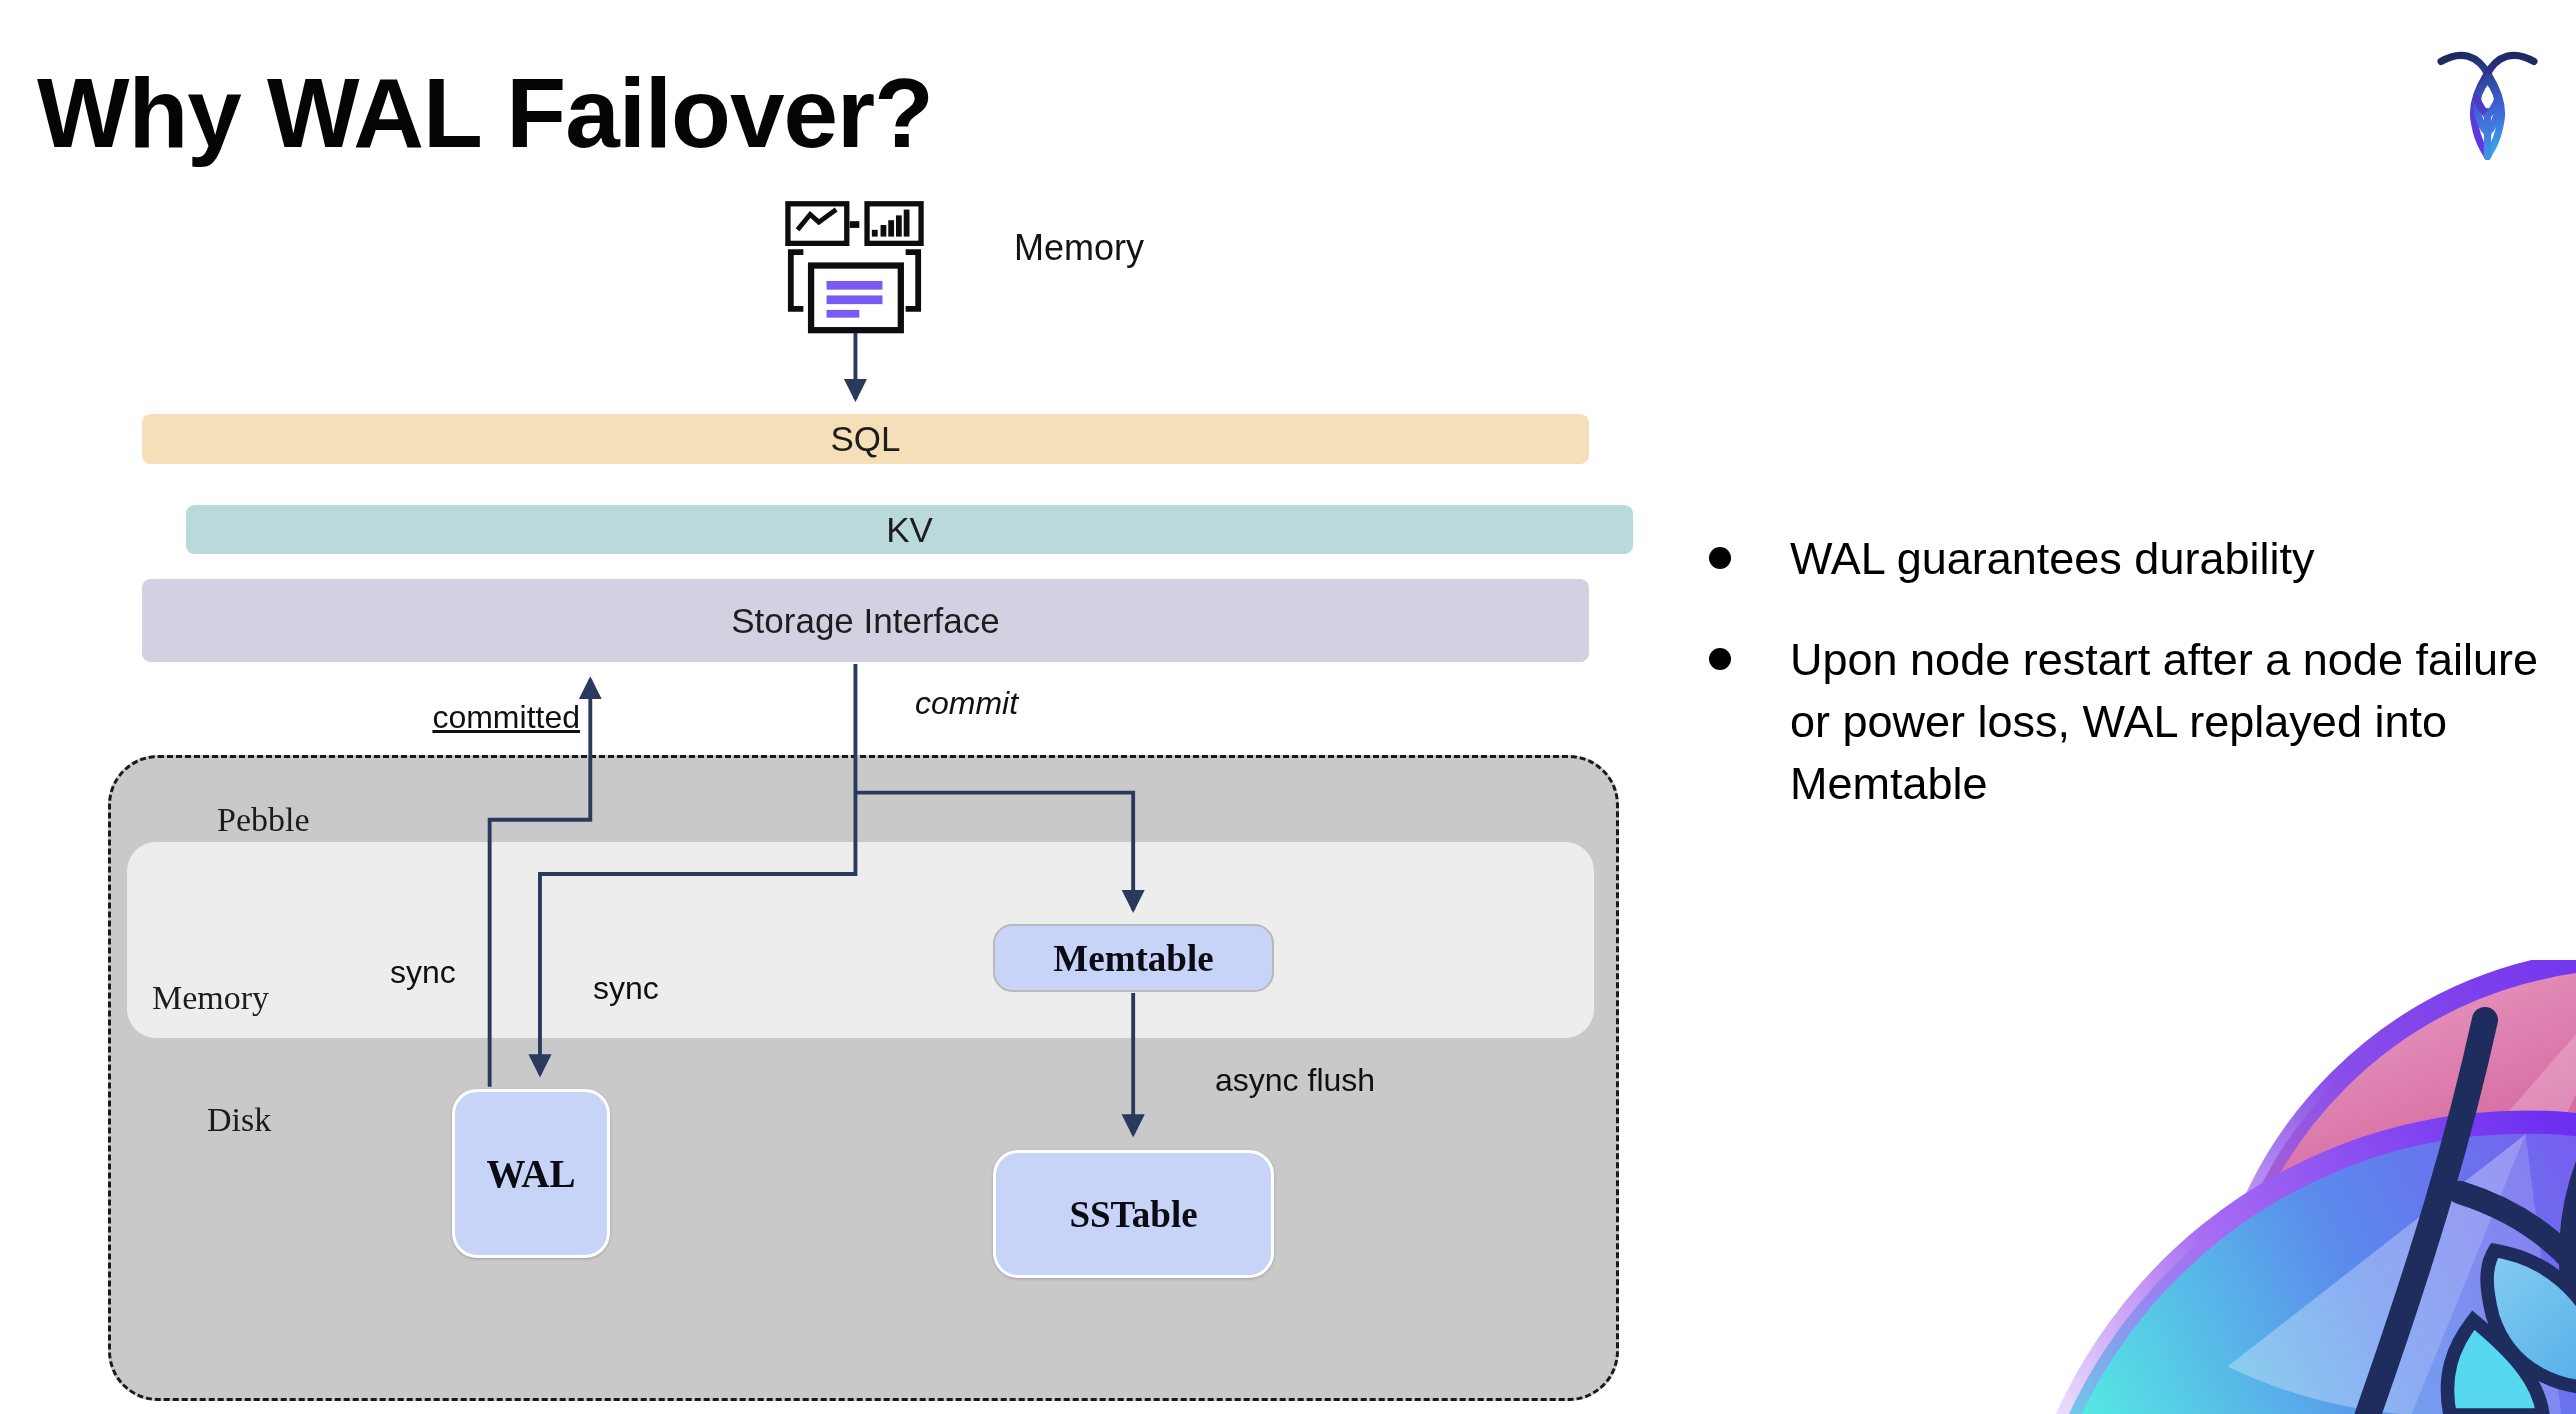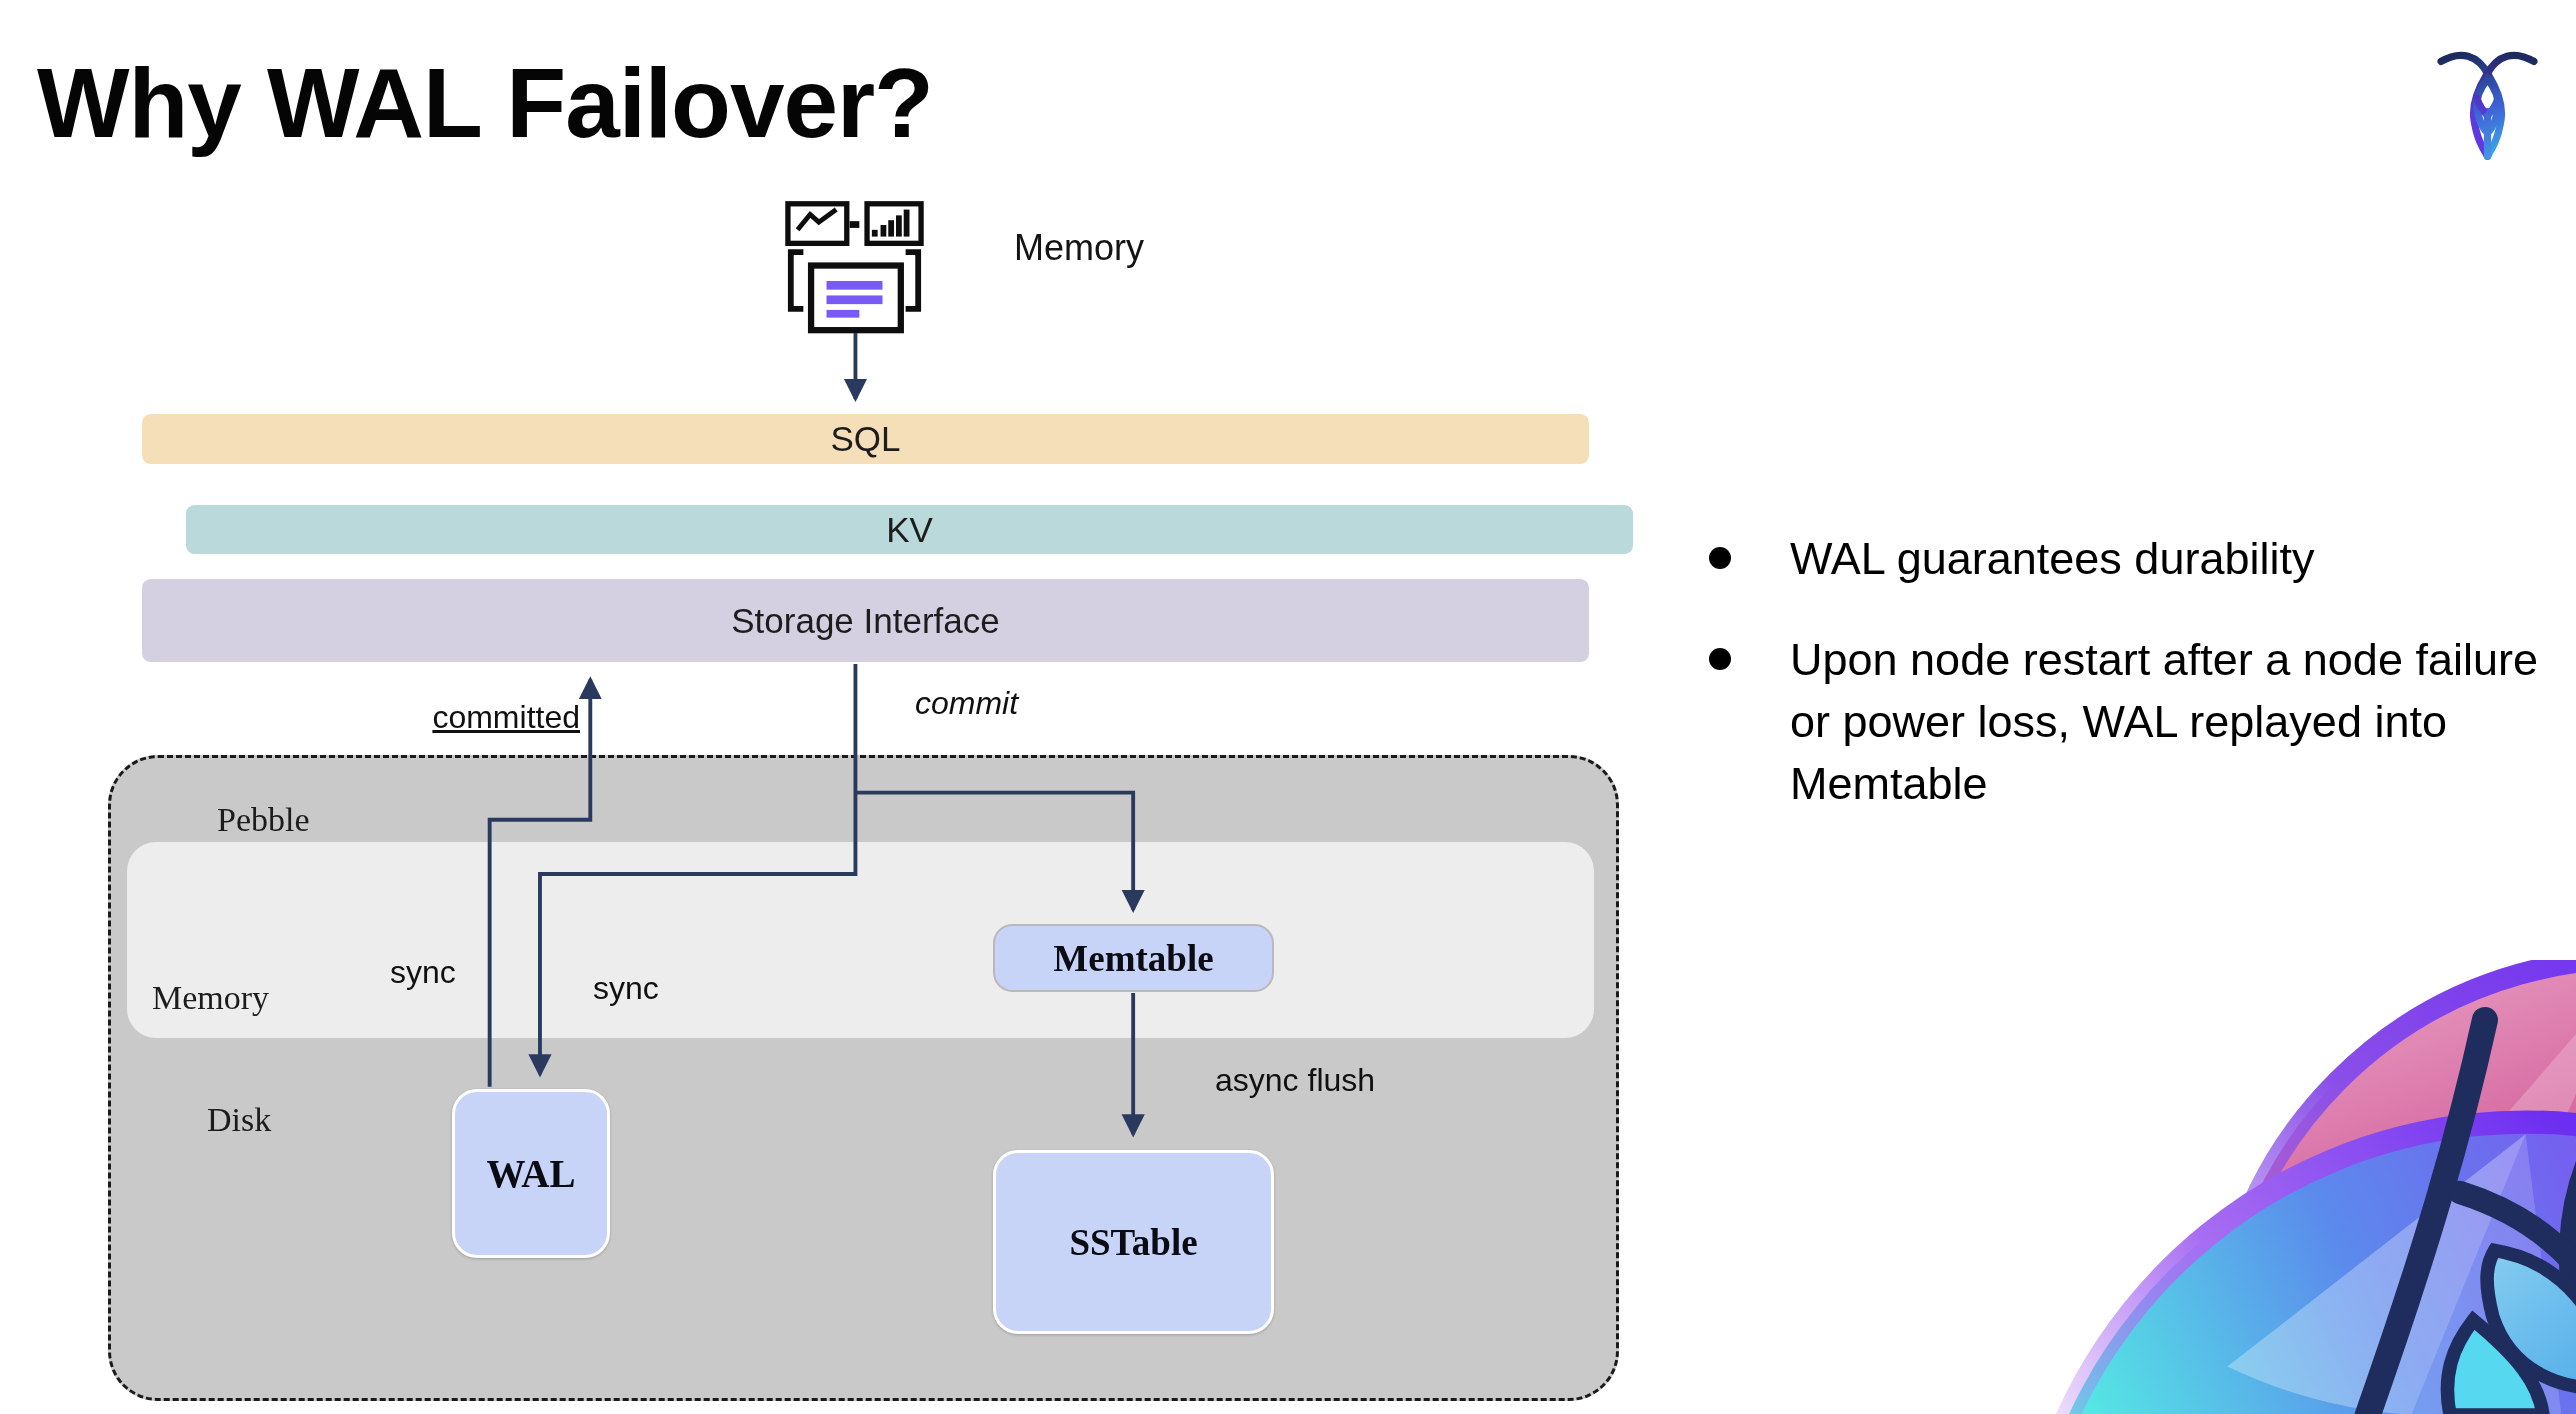--- a/index.html
+++ b/index.html
@@ -2,21 +2,21 @@
 <html style="--sql-bar: #f5dfb9; --kv-bar: #b9d9da; --storage-bar: #d4d0e2; --pebble-bg: #c9c9c9; --memory-bg: #ededed; --node-bg: #c7d4f8; --arrow: #2a3a5f; --doc-accent: #7a5af5;"><head>
 <meta charset="utf-8">
 <style>
   html,body{margin:0;padding:0;background:#fff;}
   .slide{
     position:relative;width:2576px;height:1415px;background:#fff;
     overflow:hidden;font-family:"Liberation Sans",sans-serif;
   }
   
   .title{
-    position:absolute;left:37px;top:50px;margin:0;
+    position:absolute;left:37px;top:60px;margin:0;
     font-size:98px;font-weight:800;letter-spacing:-1px;color:#050505;
     font-family:"Liberation Sans",sans-serif;line-height:1.1;
   }
   
   .logo{position:absolute;left:2437px;top:46px;}
   
   .client-icon{position:absolute;left:784px;top:198px;}
   .client-label{
     position:absolute;left:1014px;top:230px;font-size:36px;color:#141414;line-height:1;
   }
@@ -64,21 +64,21 @@
   }
   .node.wal{
     left:452px;top:1089px;width:158px;height:169px;border-radius:25px;
     border:3.9px solid #fff;font-size:39px;box-shadow:0 1px 2.9px rgba(0,0,0,.22);
   }
   .node.memtable{
     left:993px;top:924px;width:281px;height:68px;border-radius:19.4px;
     border:2.9px solid #b9b9b9;font-size:37px;
   }
   .node.sstable{
-    left:993px;top:1150px;width:281px;height:184px;border-radius:25px;
+    left:993px;top:1150px;width:281px;height:128px;border-radius:25px;
     border:3.9px solid #fff;font-size:37px;box-shadow:0 1px 2.9px rgba(0,0,0,.22);
   }
   
   .arrows{
     position:absolute;left:0;top:0;width:2576px;height:1415px;
     color:var(--arrow,#2a3a5f);z-index:3;pointer-events:none;
   }
   
   .bullets{
     position:absolute;left:1695px;top:528px;width:890px;margin:0;padding:0;

